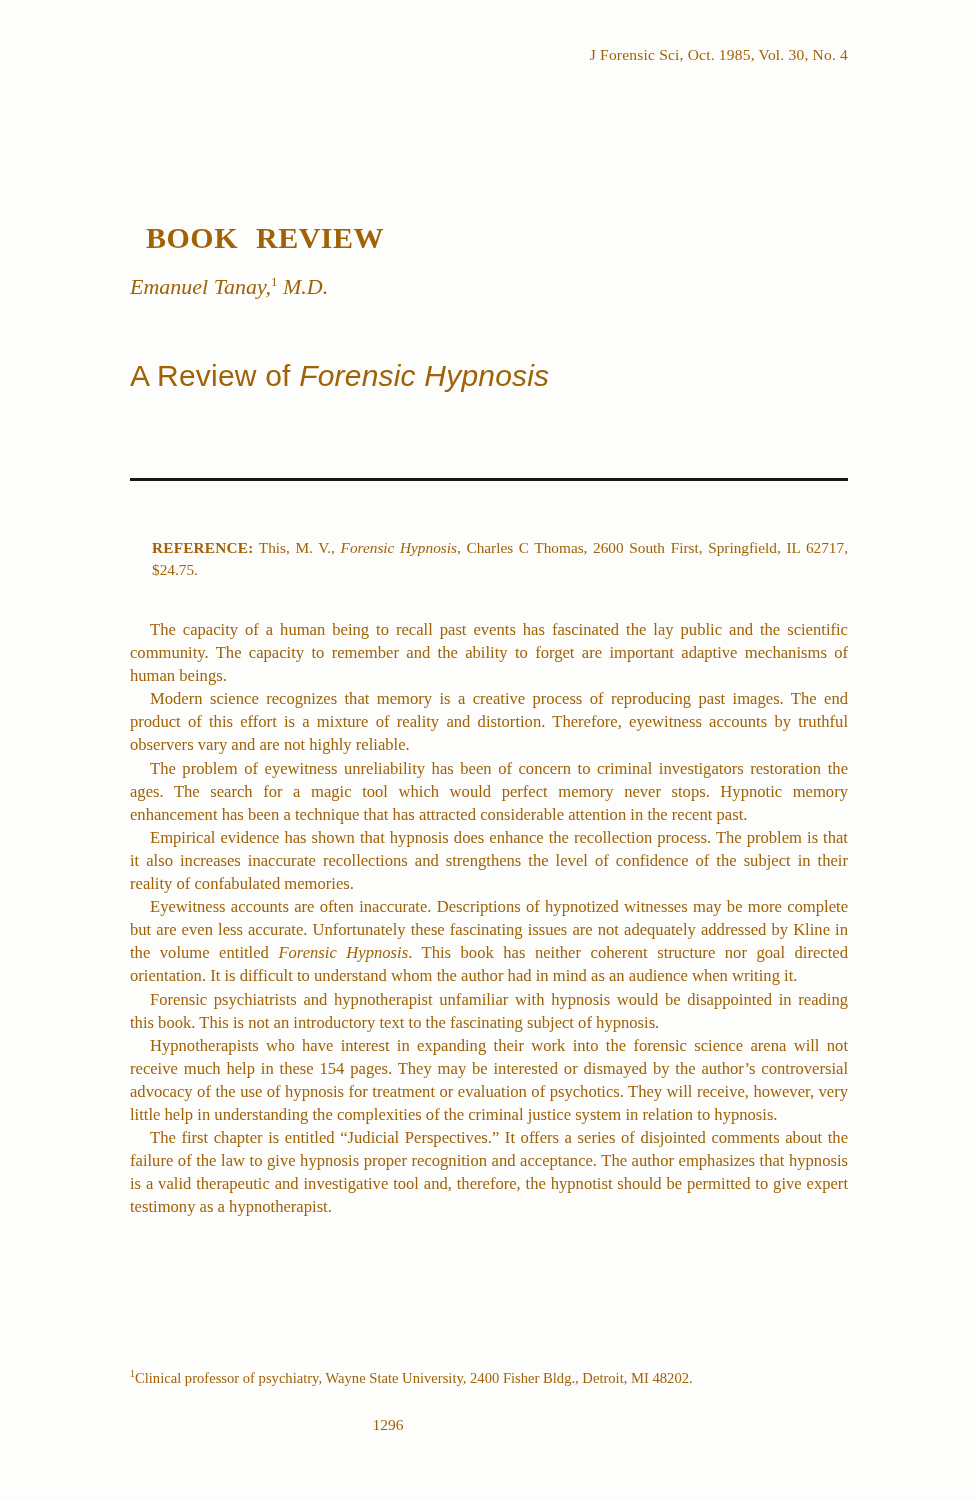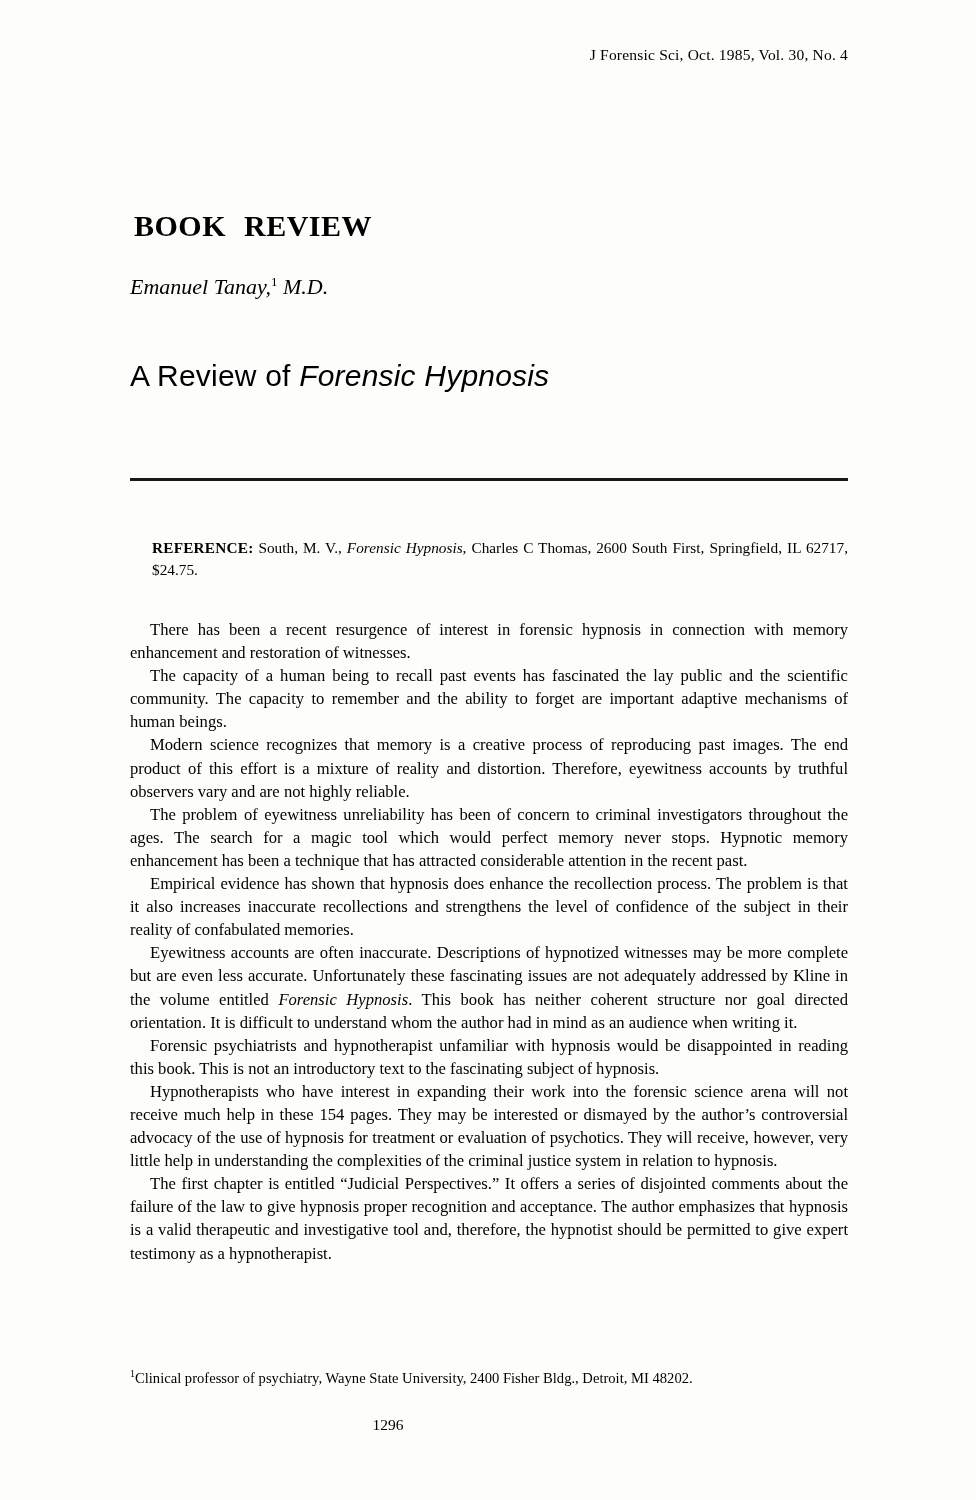--- a/index.html
+++ b/index.html
@@ -6,38 +6,38 @@
     margin: 0;
     padding: 0;
     background: #ffffff;
   }
   .page {
     position: relative;
     width: 976px;
     height: 1500px;
     background: #fdfdfb;
     font-family: "Liberation Serif", serif;
-    color: #000000;
+    color: #a16207;
     box-sizing: border-box;
     overflow: hidden;
   }
   .journal-header {
     position: absolute;
     top: 46px;
     left: 130px;
     width: 718px;
     text-align: right;
     font-size: 15.5px;
     letter-spacing: 0.2px;
   }
   .section-title {
     position: absolute;
     top: 205px;
     left: 130px;
-    margin: 4px;
+    margin: 16px;
     font-size: 30px;
     font-weight: bold;
     letter-spacing: 0.5px;
     word-spacing: 10px;
   }
   .author-line {
     position: absolute;
     top: 274px;
     left: 130px;
     margin: 0;
@@ -122,27 +122,26 @@
   <div class="journal-header">J Forensic Sci, Oct. 1985, Vol. 30, No. 4</div>
 
   <h1 class="section-title">BOOK REVIEW</h1>
 
   <p class="author-line"><span>Emanuel Tanay,</span><sup>1</sup><span> M.D.</span></p>
 
   <h2 class="article-title"><span>A Review of </span><i>Forensic Hypnosis</i></h2>
 
   <div class="rule"></div>
 
-  <p class="reference"><b>REFERENCE:</b><span> South, M. V., </span><i>Forensic Hypnosis</i><span>, Charles C Thomas, 2600 South First, Springfield, IL 62717, $24.75.</span></p>
+  <p class="reference"><b>REFERENCE:</b><span> This, M. V., </span><i>Forensic Hypnosis</i><span>, Charles C Thomas, 2600 South First, Springfield, IL 62717, $24.75.</span></p>
 
   <div class="body-text">
-      <p><span>There has been a recent resurgence of interest in forensic hypnosis in connection with memory enhancement and restoration of witnesses.</span></p>
       <p><span>The capacity of a human being to recall past events has fascinated the lay public and the scientific community. The capacity to remember and the ability to forget are important adaptive mechanisms of human beings.</span></p>
       <p><span>Modern science recognizes that memory is a creative process of reproducing past images. The end product of this effort is a mixture of reality and distortion. Therefore, eyewitness accounts by truthful observers vary and are not highly reliable.</span></p>
-      <p><span>The problem of eyewitness unreliability has been of concern to criminal investigators throughout the ages. The search for a magic tool which would perfect memory never stops. Hypnotic memory enhancement has been a technique that has attracted considerable attention in the recent past.</span></p>
+      <p><span>The problem of eyewitness unreliability has been of concern to criminal investigators restoration the ages. The search for a magic tool which would perfect memory never stops. Hypnotic memory enhancement has been a technique that has attracted considerable attention in the recent past.</span></p>
       <p><span>Empirical evidence has shown that hypnosis does enhance the recollection process. The problem is that it also increases inaccurate recollections and strengthens the level of confidence of the subject in their reality of confabulated memories.</span></p>
       <p><span>Eyewitness accounts are often inaccurate. Descriptions of hypnotized witnesses may be more complete but are even less accurate. Unfortunately these fascinating issues are not adequately addressed by Kline in the volume entitled </span><i>Forensic Hypnosis</i><span>. This book has neither coherent structure nor goal directed orientation. It is difficult to understand whom the author had in mind as an audience when writing it.</span></p>
       <p><span>Forensic psychiatrists and hypnotherapist unfamiliar with hypnosis would be disappointed in reading this book. This is not an introductory text to the fascinating subject of hypnosis.</span></p>
       <p><span>Hypnotherapists who have interest in expanding their work into the forensic science arena will not receive much help in these 154 pages. They may be interested or dismayed by the author’s controversial advocacy of the use of hypnosis for treatment or evaluation of psychotics. They will receive, however, very little help in understanding the complexities of the criminal justice system in relation to hypnosis.</span></p>
       <p><span>The first chapter is entitled “Judicial Perspectives.” It offers a series of disjointed comments about the failure of the law to give hypnosis proper recognition and acceptance. The author emphasizes that hypnosis is a valid therapeutic and investigative tool and, therefore, the hypnotist should be permitted to give expert testimony as a hypnotherapist.</span></p>
     </div>
 
   <p class="footnote"><sup>1</sup><span>Clinical professor of psychiatry, Wayne State University, 2400 Fisher Bldg., Detroit, MI 48202.</span></p>
 
   <div class="page-number">1296</div>

